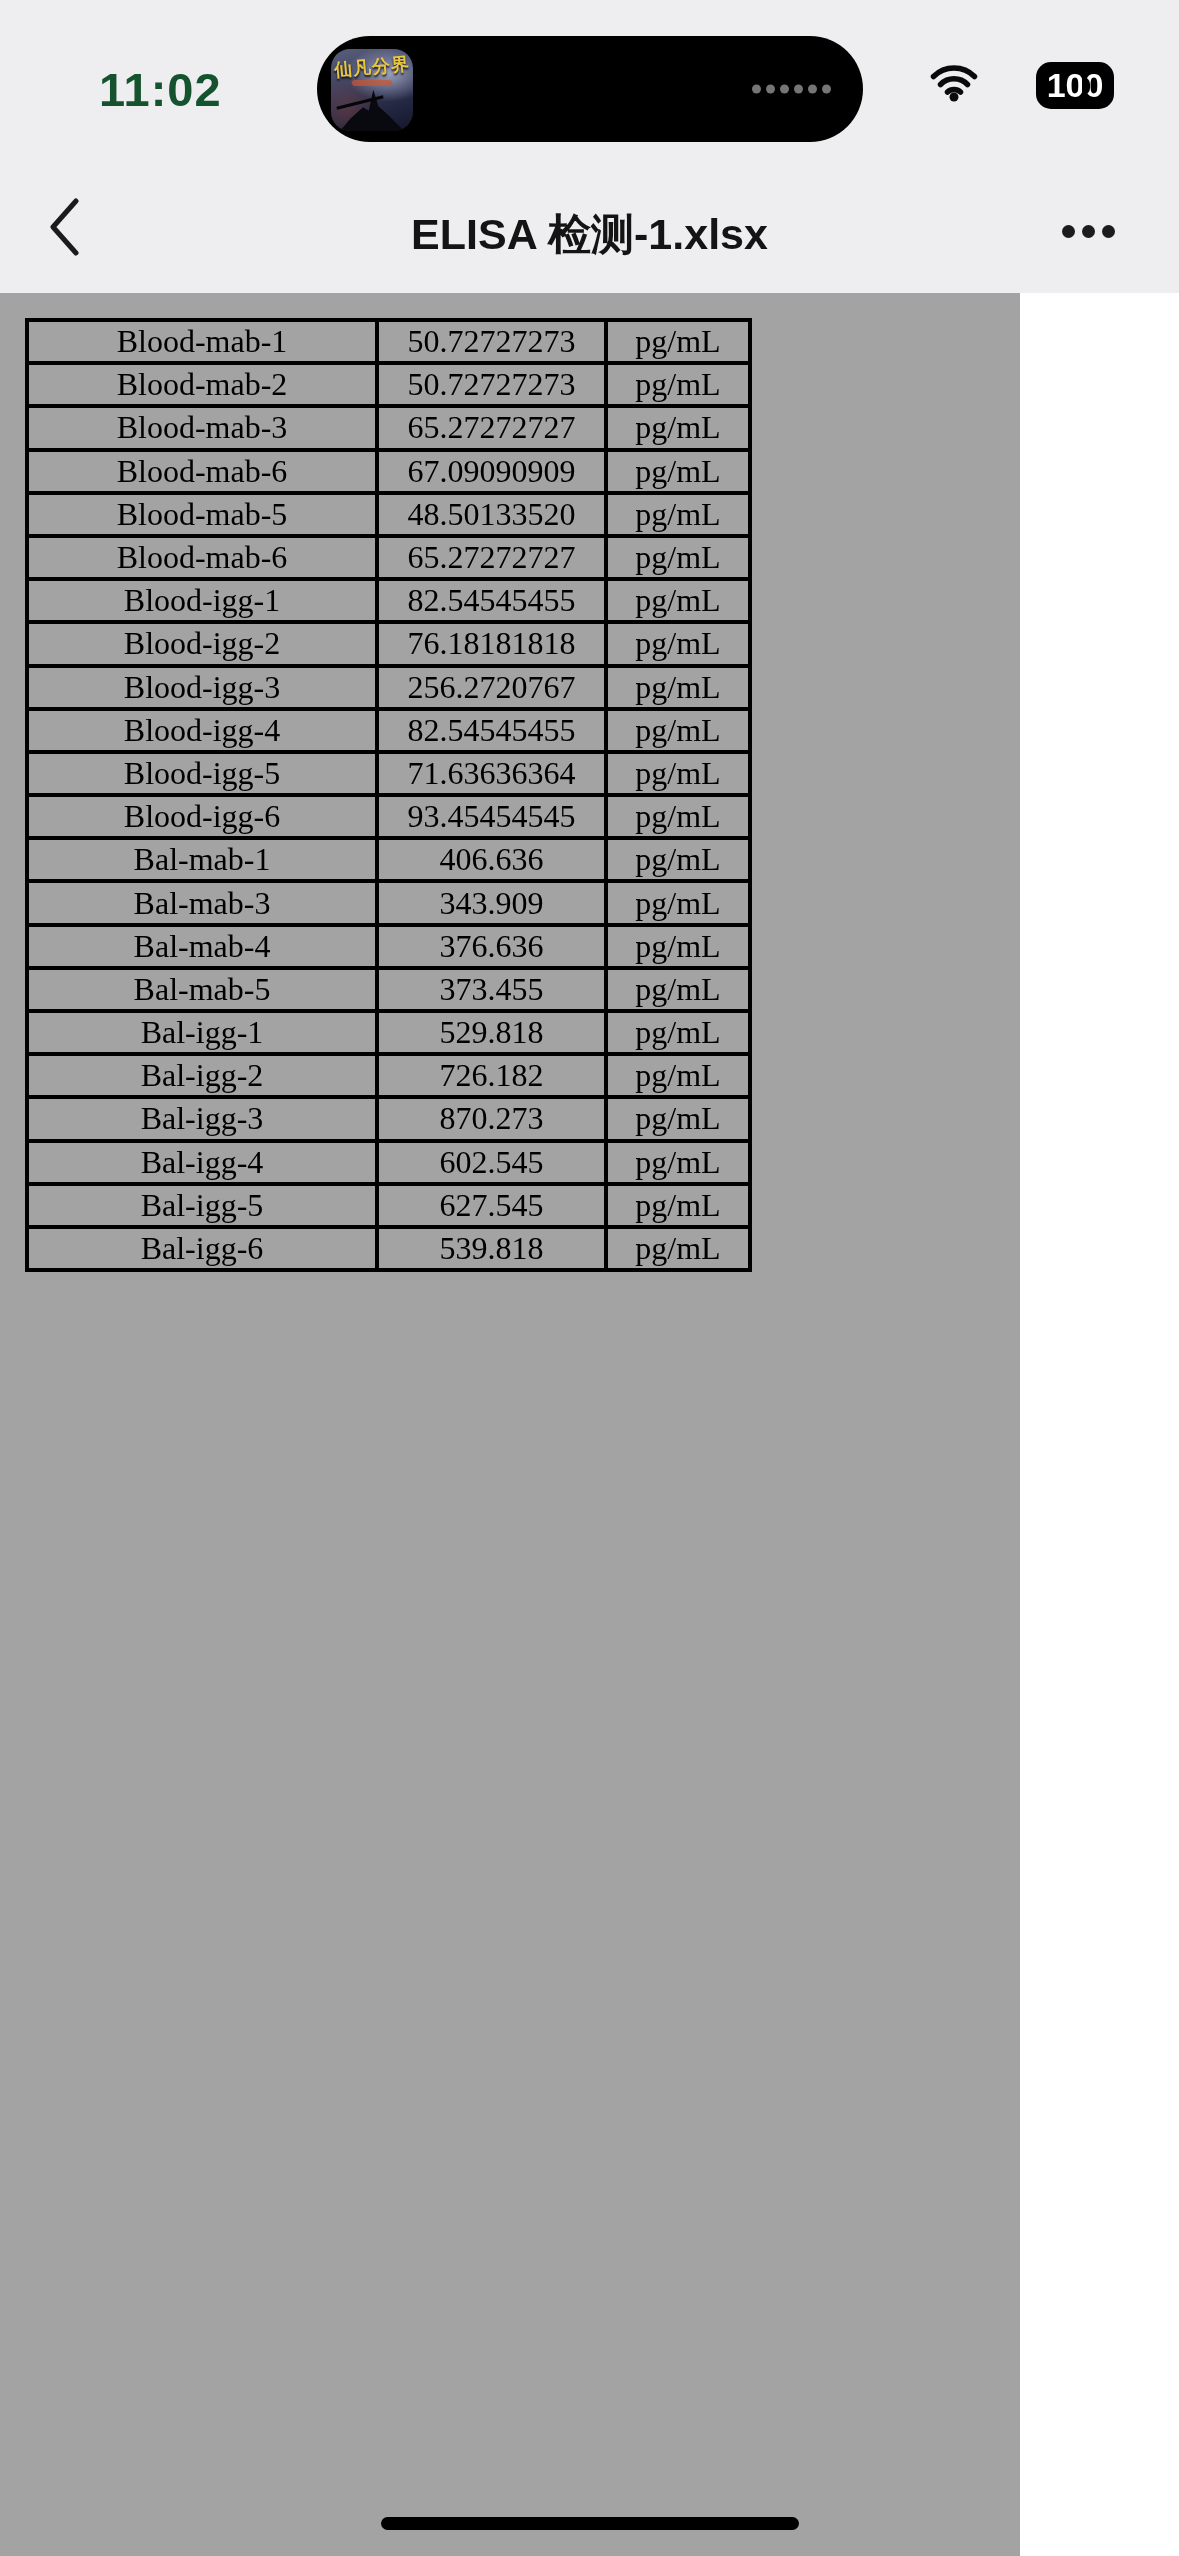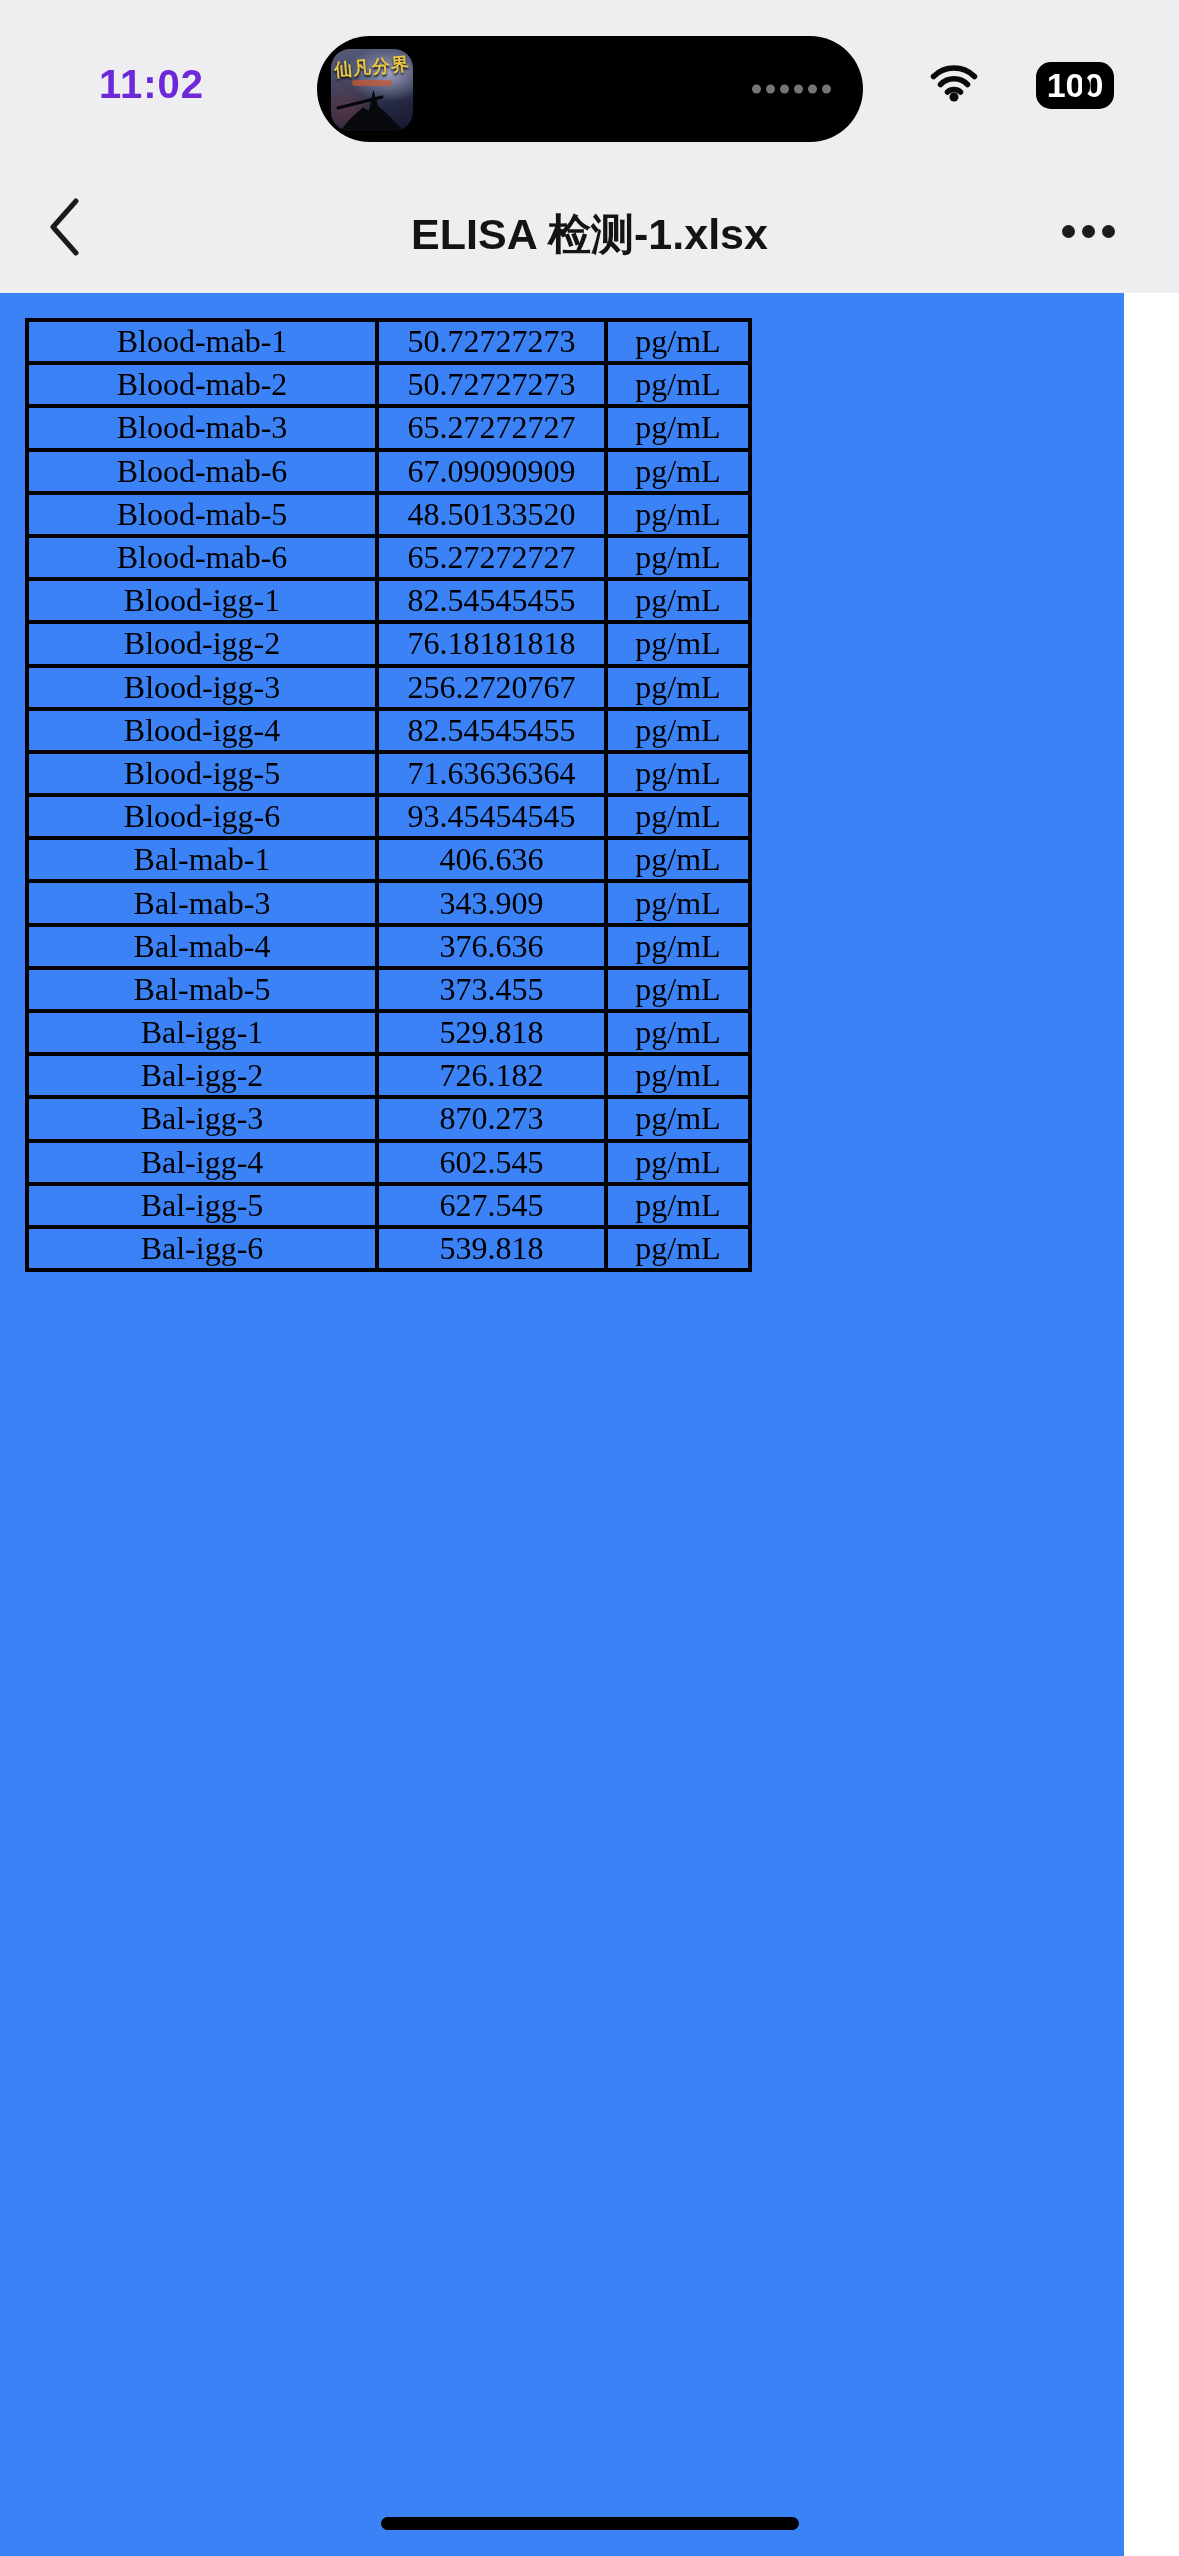--- a/index.html
+++ b/index.html
@@ -5,22 +5,22 @@
   * { margin:0; padding:0; box-sizing:border-box; }
   html,body { background:#fff; }
   .screen {
     position:relative; width:1179px; height:2556px; background:#ffffff;
     overflow:hidden; font-family:"Liberation Sans", sans-serif;
   }
   
   .header { position:absolute; top:0; left:0; width:1179px; height:293px; background:#eeedef; }
 
   .time {
-    position:absolute; left:99px; top:62px; font-size:40px; font-weight:700;
-    color:#6d28d9; letter-spacing:1px;
+    position:absolute; left:99px; top:62px; font-size:47px; font-weight:700;
+    color:#14532d; letter-spacing:1px;
   }
 
   .island {
     position:absolute; left:317px; top:36px; width:546px; height:106px;
     background:#000; border-radius:53px;
   }
   .app-icon {
     position:absolute; left:14px; top:13px; width:82px; height:82px;
     border-radius:19px; overflow:hidden;
     background:
@@ -67,21 +67,21 @@
     position:absolute; left:120px; right:120px; top:206px; text-align:center;
     font-size:43px; font-weight:600; color:#141414; white-space:nowrap;
   }
   .more-btn {
     position:absolute; left:1062px; top:219px; display:flex; gap:7px; cursor:pointer;
     padding:6px 0;
   }
   .more-btn span { width:13px; height:13px; border-radius:50%; background:#1c1c1c; }
 
   
-  .content { position:absolute; top:293px; left:0; width:1124px; bottom:0; background:#3b82f6; }
+  .content { position:absolute; top:293px; left:0; width:1020px; bottom:0; background:#a3a3a3; }
   table.data {
     position:absolute; left:25px; top:25px;
     border-collapse:collapse; table-layout:fixed; width:723px;
     font-family:"Liberation Serif","DejaVu Serif",serif; font-size:32px; color:#000;
   }
   table.data td {
     border:4px solid #000; height:43.2px; padding:0; text-align:center;
     vertical-align:middle; overflow:hidden; white-space:nowrap;
   }
 

